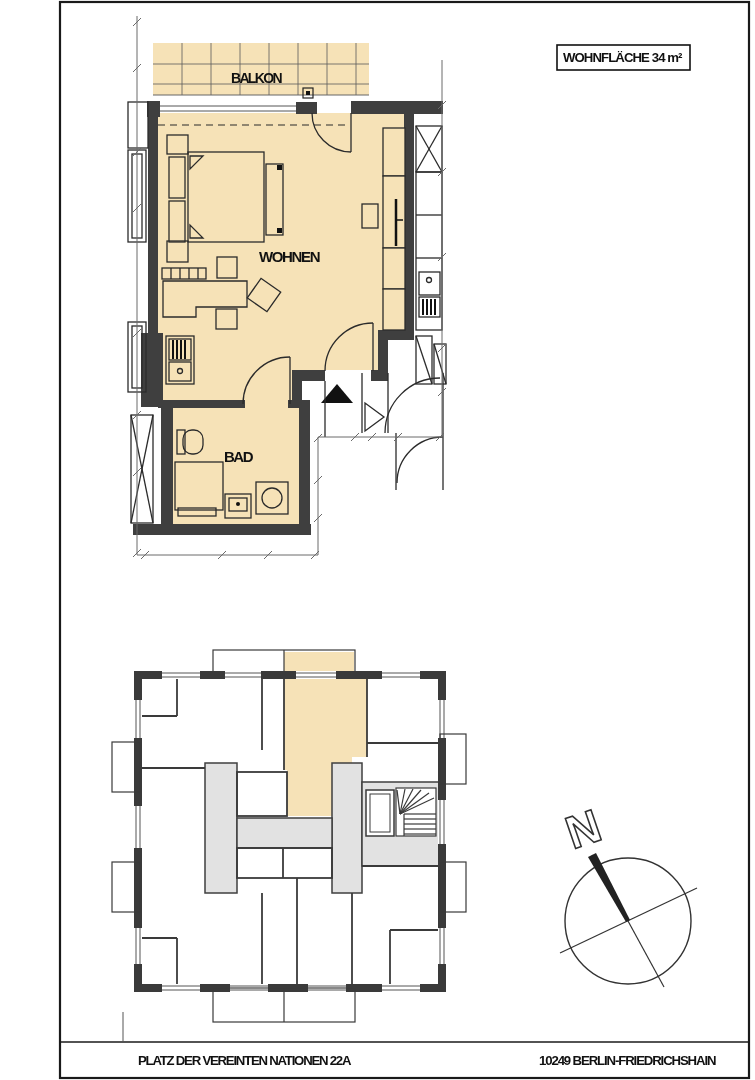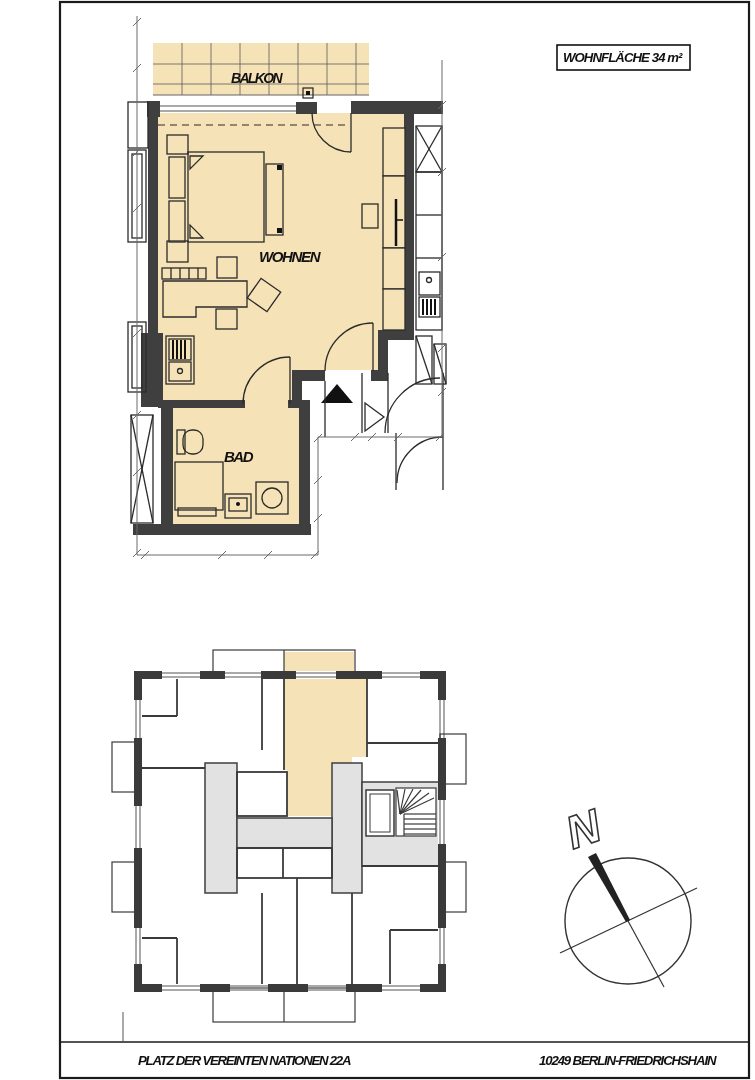--- a/index.html
+++ b/index.html
@@ -1,18 +1,18 @@
 <!DOCTYPE html>
 <html><head>
 <meta charset="utf-8">
 <style>
   html,body{margin:0;padding:0;background:#fff;}
   .sheet{
     position:relative;width:755px;height:1080px;background:#ffffff;
-    font-family:"Liberation Sans",sans-serif;overflow:hidden;font-style:italic;
+    font-family:"Liberation Sans",sans-serif;overflow:hidden;
   }
   svg{position:absolute;left:0;top:0;}
   .wall{fill:#3f3f3f;stroke:none;}
   .thin{fill:none;stroke:#2b2b2b;stroke-width:1.3;}
   .furn{fill:none;stroke:#2b2b2b;stroke-width:1.3;}
   .furnb{fill:#f6e2b7;stroke:#2b2b2b;stroke-width:1.3;}
   .beige{fill:#f6e2b7;stroke:none;}
   .grid{stroke:#5a5a5a;stroke-width:0.8;}
   .dim{stroke:#6a6a6a;stroke-width:1;fill:none;}
   .dash{stroke:#2b2b2b;stroke-width:1.2;stroke-dasharray:7 5;fill:none;}

